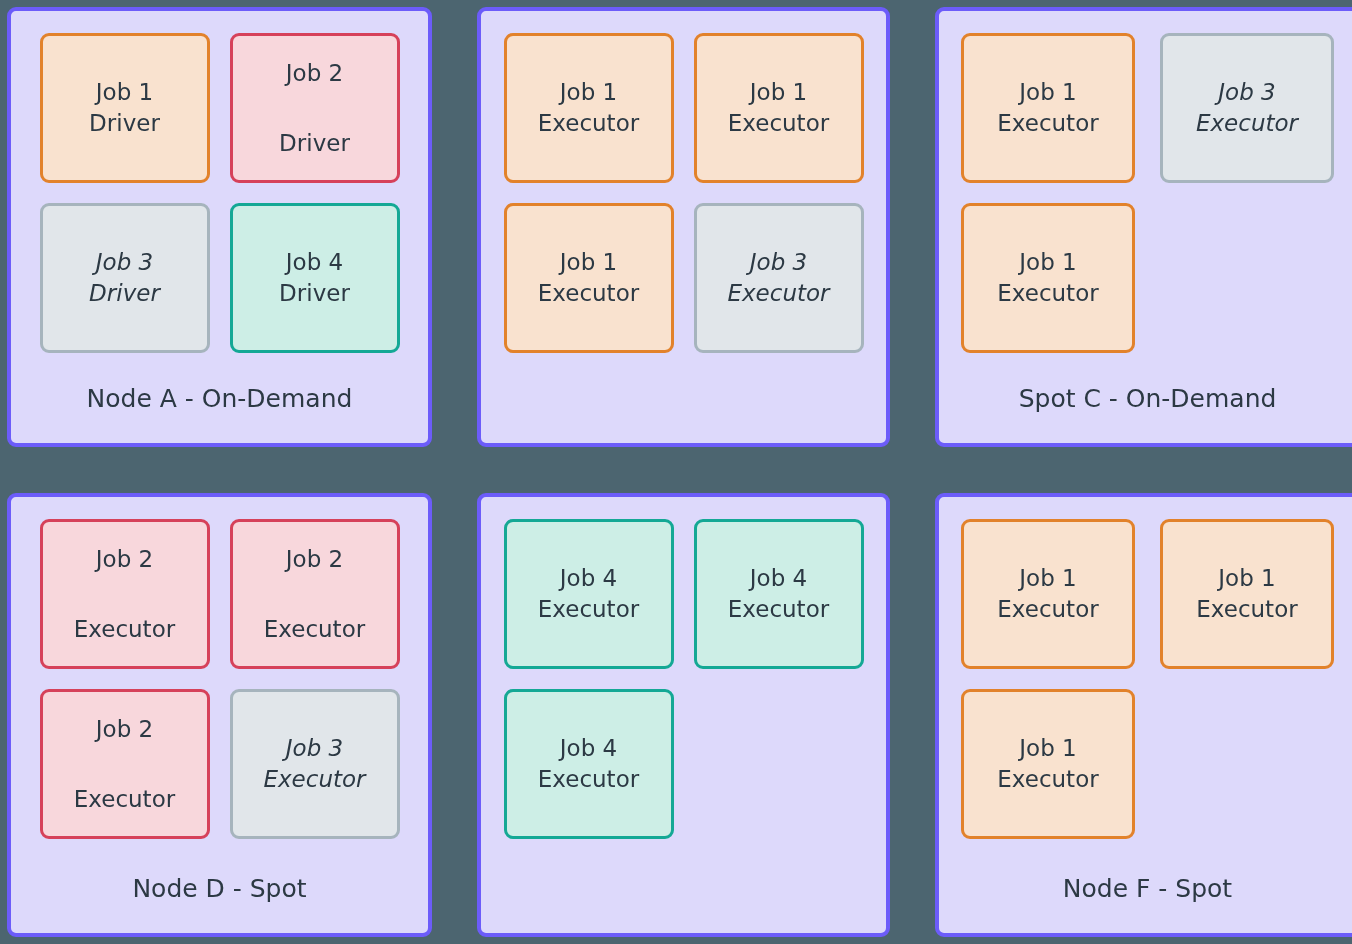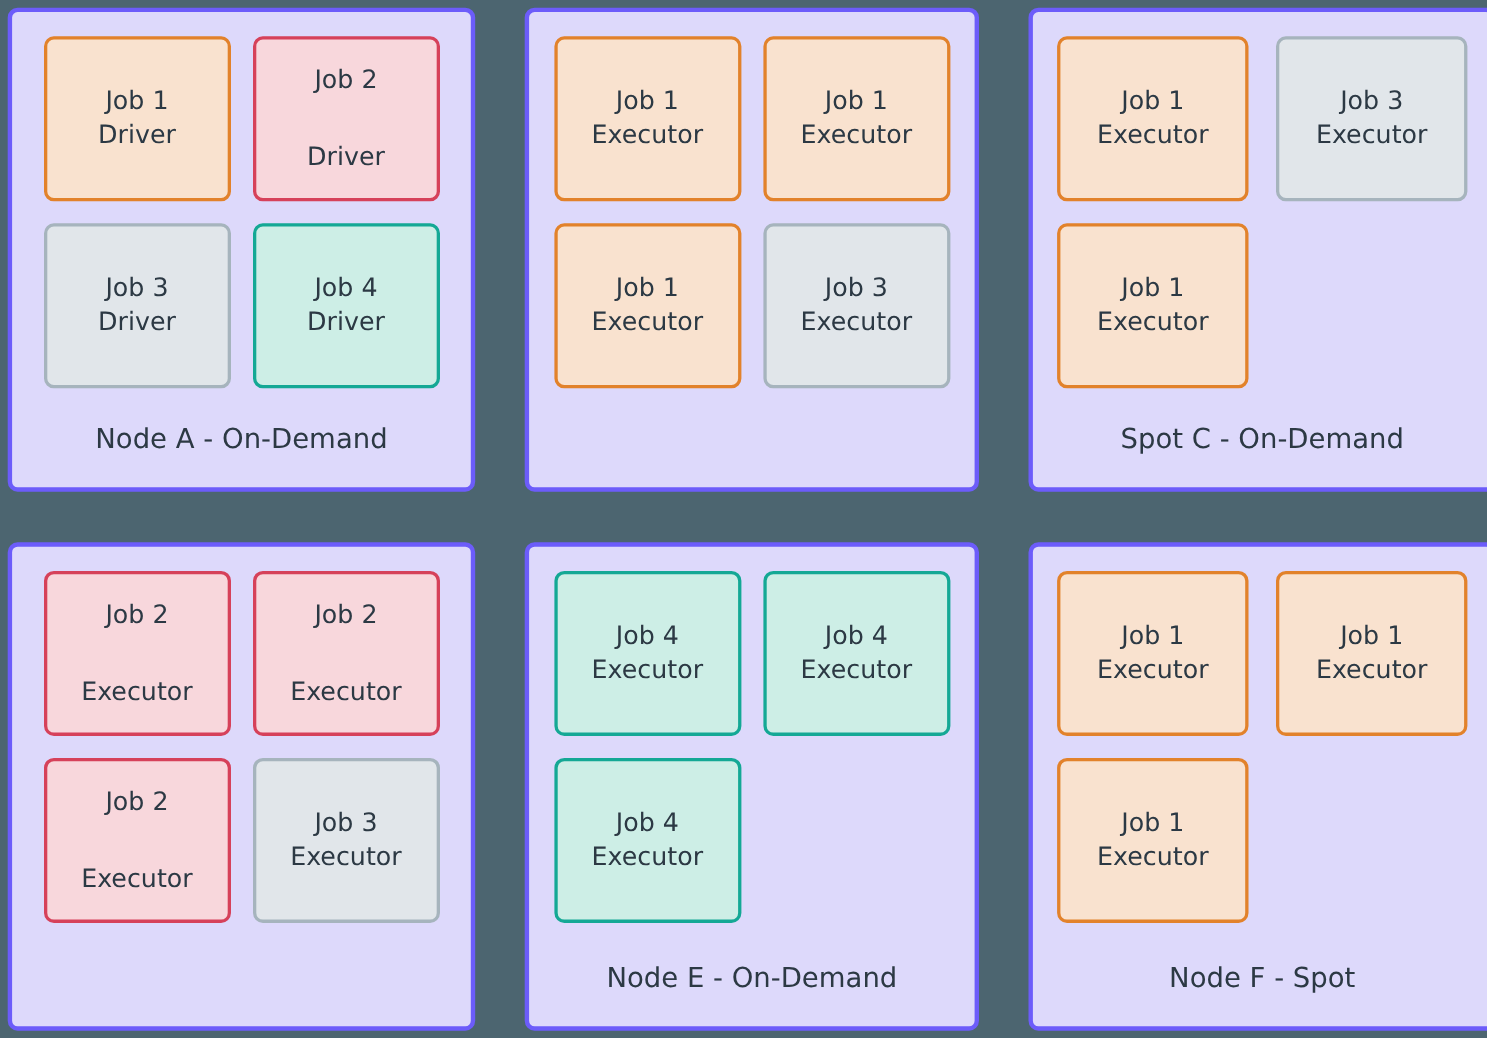--- a/index.html
+++ b/index.html
@@ -74,21 +74,21 @@
   }
 
   .card.empty {
     border: none;
     background: transparent;
   }
 
   
   .job1 { background: #f9e2cf; border-color: #e2822b; }
   .job2 { background: #f8d7dc; border-color: #d6415a; gap: 39px; }
-  .job3 { background: #e1e6ea; border-color: #a6b4bd; }
+  .job3 { background: #e1e6ea; border-color: #a6b4bd; font-style: italic; }
   .job4 { background: #cdeee6; border-color: #14a895; text-align: center; }
 
   .node-label {
     margin-top: auto;
     margin-bottom: 0;
     font-size: 25px;
     color: #2c3944;
     white-space: nowrap;
   }
 
@@ -185,41 +185,41 @@
       </div>
       <div class="card job2">
         <span class="ln">Job 2</span>
         <span class="ln">Executor</span>
       </div>
       <div class="card job3">
         <span class="ln">Job 3</span>
         <span class="ln">Executor</span>
       </div>
     </div>
+    <div class="label-wrap">
+      <div class="node-label">Node D - Spot</div>
+    </div>
   </div>
 
   <div class="node-panel">
     <div class="card-grid">
       <div class="card job4">
         <span class="ln">Job 4</span>
         <span class="ln">Executor</span>
       </div>
       <div class="card job4">
         <span class="ln">Job 4</span>
         <span class="ln">Executor</span>
       </div>
       <div class="card job4">
         <span class="ln">Job 4</span>
         <span class="ln">Executor</span>
       </div>
       <div class="card empty"></div>
     </div>
-    <div class="label-wrap">
-      <div class="node-label">Node E - On-Demand</div>
-    </div>
   </div>
 
   <div class="node-panel wide">
     <div class="card-grid">
       <div class="card job1">
         <span class="ln">Job 1</span>
         <span class="ln">Executor</span>
       </div>
       <div class="card job1">
         <span class="ln">Job 1</span>

